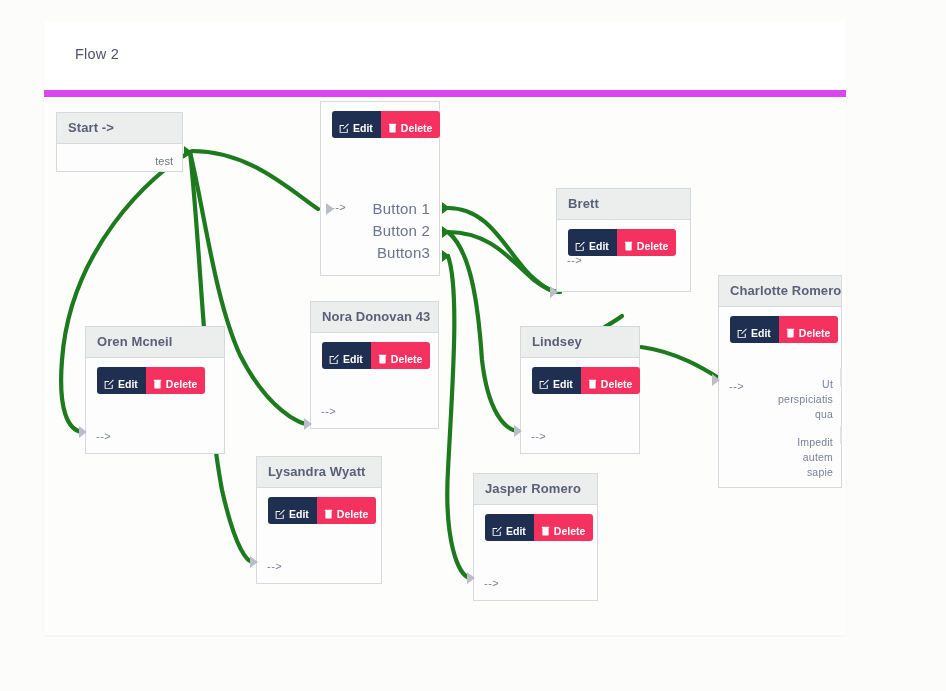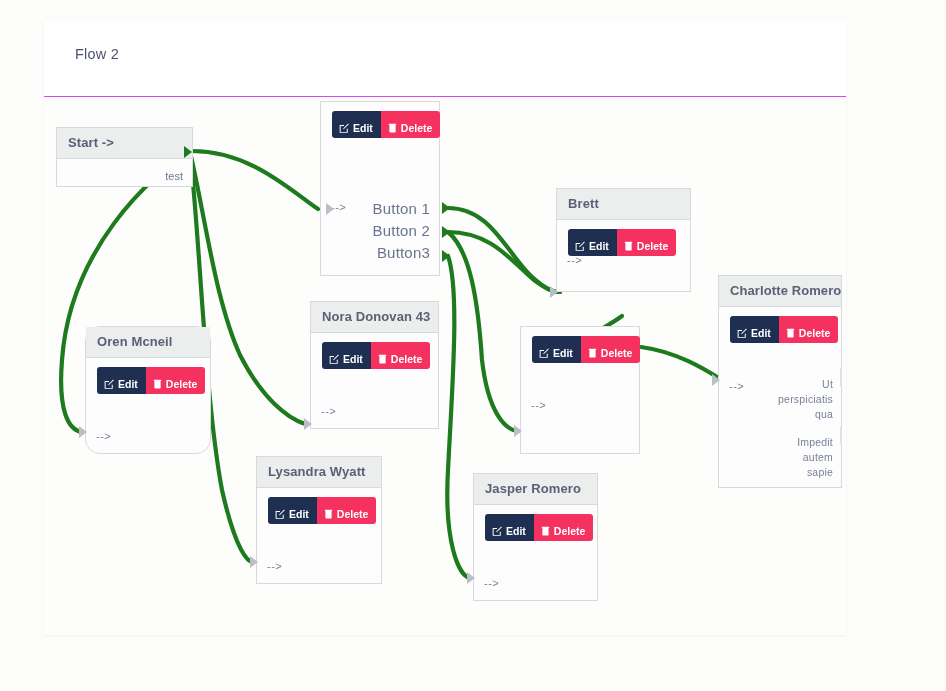--- a/index.html
+++ b/index.html
@@ -28,21 +28,21 @@
     height: 614px;
     background: #ffffff;
     box-shadow: 0 1px 2px rgba(40,40,60,.05);
   }
   .panel-header {
     position: absolute;
     left: 0; top: 0;
     width: 802px;
     height: 76px;
     background: #ffffff;
-    border-bottom: 1px solid #d946ef;
+    border-bottom: 7px solid #d946ef;
     box-sizing: border-box;
   }
   .panel-title {
     position: absolute;
     left: 31px;
     top: 25px;
     font-size: 14.5px;
     color: #4d536d;
     letter-spacing: .2px;
   }
@@ -203,21 +203,21 @@
       <path d="M448,232 C470,250 478,300 482,360 C488,412 505,430 518,431"></path>
 
       <path d="M448,256 C460,290 452,390 448,470 C444,540 458,576 470,578"></path>
 
       <path d="M622,316 C614,322 606,326 598,331"></path>
 
       <path d="M641,347 C678,352 706,370 722,380"></path>
     </g>
   </svg>
 
-  <div class="node" style="left:56px; top:112px; width:137px; height:60px;margin-top:15px;">
+  <div class="node" style="left:56px; top:112px; width:127px; height:60px;">
     <div class="node-head">Start -&gt;</div>
     <div class="node-body">
       <div class="start-val">test</div>
     </div>
   </div>
   <div class="port-marker green" style="left:184px; top:146px;"></div>
 
   <div class="node" style="left:320px; top:101px; width:120px; height:175px;">
     <div class="node-body">
       <div class="btnrow">
@@ -246,21 +246,21 @@
         <div class="port-line">Button 2</div>
         <div class="port-line">Button3</div>
       </div>
     </div>
   </div>
   <div class="port-marker" style="left:326px; top:203px; border-left-color:#b9bec7;"></div>
   <div class="port-marker green" style="left:442px; top:202px;"></div>
   <div class="port-marker green" style="left:442px; top:226px;"></div>
   <div class="port-marker green" style="left:442px; top:250px;"></div>
 
-  <div class="node" style="left:85px; top:326px; width:126px; height:128px;border-radius:15px;">
+  <div class="node" style="left:85px; top:326px; width:140px; height:128px;">
     <div class="node-head">Oren Mcneil</div>
     <div class="node-body">
       <div class="btnrow">
         <div class="btn btn-edit">
           <span>
             <svg width="10" height="10" viewBox="0 0 16 16">
                 <path fill="#fff" d="M1 3h7v1.6H2.6v9.8h9.8V9H14v6.4H1V3z"></path>
                 <path fill="#fff" d="M14.6.8l1.1 1.1-7.4 7.4-1.9.8.8-1.9L14.6.8z"></path>
               </svg>
           </span>
@@ -359,20 +359,21 @@
           </span>
           <span>Delete</span>
         </div>
       </div>
       <div class="ports-in" style="bottom:24px;">--&gt;</div>
     </div>
   </div>
   <div class="port-marker" style="left:550px; top:286px;"></div>
 
   <div class="node" style="left:520px; top:326px; width:120px; height:128px;">
+    <div class="node-head">Lindsey</div>
     <div class="node-body">
       <div class="btnrow">
         <div class="btn btn-edit">
           <span>
             <svg width="10" height="10" viewBox="0 0 16 16">
                 <path fill="#fff" d="M1 3h7v1.6H2.6v9.8h9.8V9H14v6.4H1V3z"></path>
                 <path fill="#fff" d="M14.6.8l1.1 1.1-7.4 7.4-1.9.8.8-1.9L14.6.8z"></path>
               </svg>
           </span>
           <span>Edit</span>

